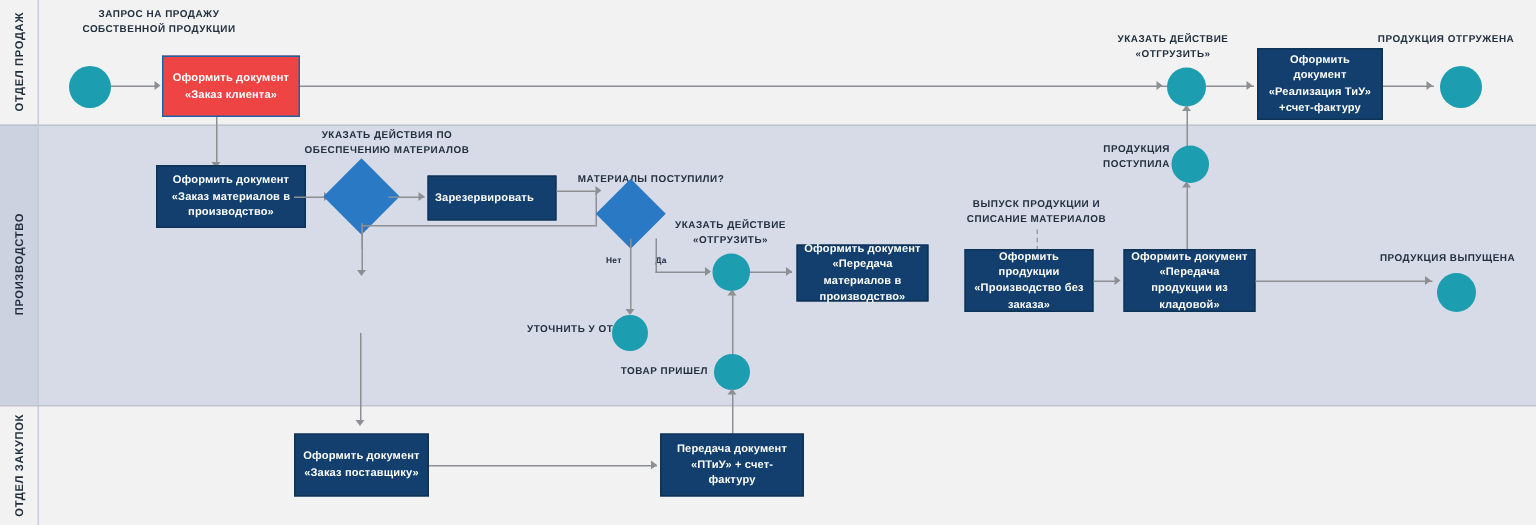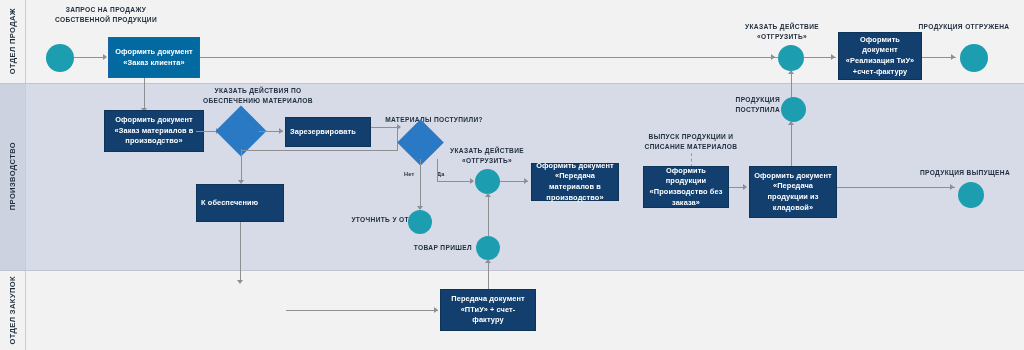--- a/index.html
+++ b/index.html
@@ -72,21 +72,21 @@
     justify-content: flex-start;
     text-align: center;
     color: #ffffff;
     font-size: 7.4px;
     line-height: 1.45;
     font-weight: bold;
     padding: 2px 4px;
     letter-spacing: 0.1px;
   }
   .task-navy   { background: #123f6d; border: 1px solid #0d3357; }
-  .task-blue   { background: #0369a1; border: 1px solid #1a63a6; }
+  .task-blue   { background: #ef4444; border: 1px solid #1a63a6; }
 
   .event {
     border-radius: 50%;
     background: #1c9db0;
   }
   .gateway-wrap { position: absolute; }
   .gateway {
     width: 100%;
     height: 100%;
     background: #2a79c4;
@@ -225,23 +225,20 @@
   <div class="conn conn-v" style="left:397px; top:127px; height:4px;"></div>
   <div class="arrow arrow-r" style="left:397px; top:124px;"></div>
 
   <div class="conn conn-v" style="left:241px; top:149px; height:17px;"></div>
   <div class="conn conn-h" style="left:241px; top:150px; width:156px;"></div>
   <div class="conn conn-v" style="left:397px; top:131px; height:20px;"></div>
 
   <div class="conn conn-v" style="left:241px; top:149px; height:33px;"></div>
   <div class="arrow arrow-d" style="left:238px; top:180px;"></div>
 
-  <div class="node task task-navy" style="left:196px; top:184px; width:88px; height:38px;">
-    <span>К обеспечению</span>
-  </div>
 
   <div class="conn conn-v" style="left:240px; top:222px; height:60px;"></div>
   <div class="arrow arrow-d" style="left:237px; top:280px;"></div>
 
   <div class="ann" style="left:378px; top:115px; width:112px;">МАТЕРИАЛЫ ПОСТУПИЛИ?</div>
 
   <div class="gateway-wrap" style="left:404px; top:126px; width:33px; height:33px;">
     <div class="gateway"></div>
   </div>
 
@@ -285,39 +282,43 @@
 
   <div class="node task task-navy" style="left:643px; top:166px; width:86px; height:42px;">
     <span>Оформить продукции
 «Производство
 без заказа»</span>
   </div>
 
   <div class="conn conn-h" style="left:729px; top:187px; width:17px;"></div>
   <div class="arrow arrow-r" style="left:743px; top:184px;"></div>
 
-  <div class="node task task-navy" style="left:749px; top:166px; width:88px; height:52px;">
+  <div class="node task task-navy" style="left:749px; top:166px; width:88px; height:42px;">
     <span>Оформить документ
 «Передача продукции
 из кладовой»</span>
   </div>
 
   <div class="conn conn-v" style="left:791px; top:122px; height:44px;"></div>
   <div class="arrow arrow-u" style="left:788px; top:121px;"></div>
 
   <div class="ann ann-right" style="left:712px; top:95px; width:68px;">ПРОДУКЦИЯ
 ПОСТУПИЛА</div>
   <div class="node event" style="left:781px; top:97px; width:25px; height:25px;"></div>
 
   <div class="conn conn-h" style="left:837px; top:187px; width:118px;"></div>
   <div class="arrow arrow-r" style="left:950px; top:184px;"></div>
 
   <div class="ann" style="left:910px; top:168px; width:110px;">ПРОДУКЦИЯ ВЫПУЩЕНА</div>
   <div class="node event" style="left:958px; top:182px; width:26px; height:26px;"></div>
 
+  <div class="node task task-navy" style="left:196px; top:289px; width:90px; height:42px;">
+    <span>Оформить документ
+«Заказ поставщику»</span>
+  </div>
 
   <div class="conn conn-h" style="left:286px; top:310px; width:152px;"></div>
   <div class="arrow arrow-r" style="left:434px; top:307px;"></div>
 
   <div class="node task task-navy" style="left:440px; top:289px; width:96px; height:42px;">
     <span>Передача документ
 «ПТиУ» + счет-фактуру</span>
   </div>
 
 </div>

